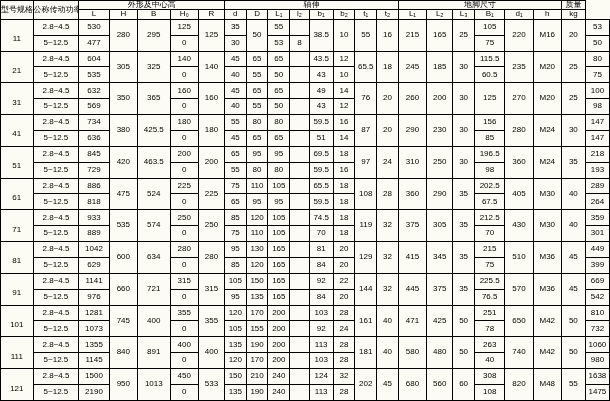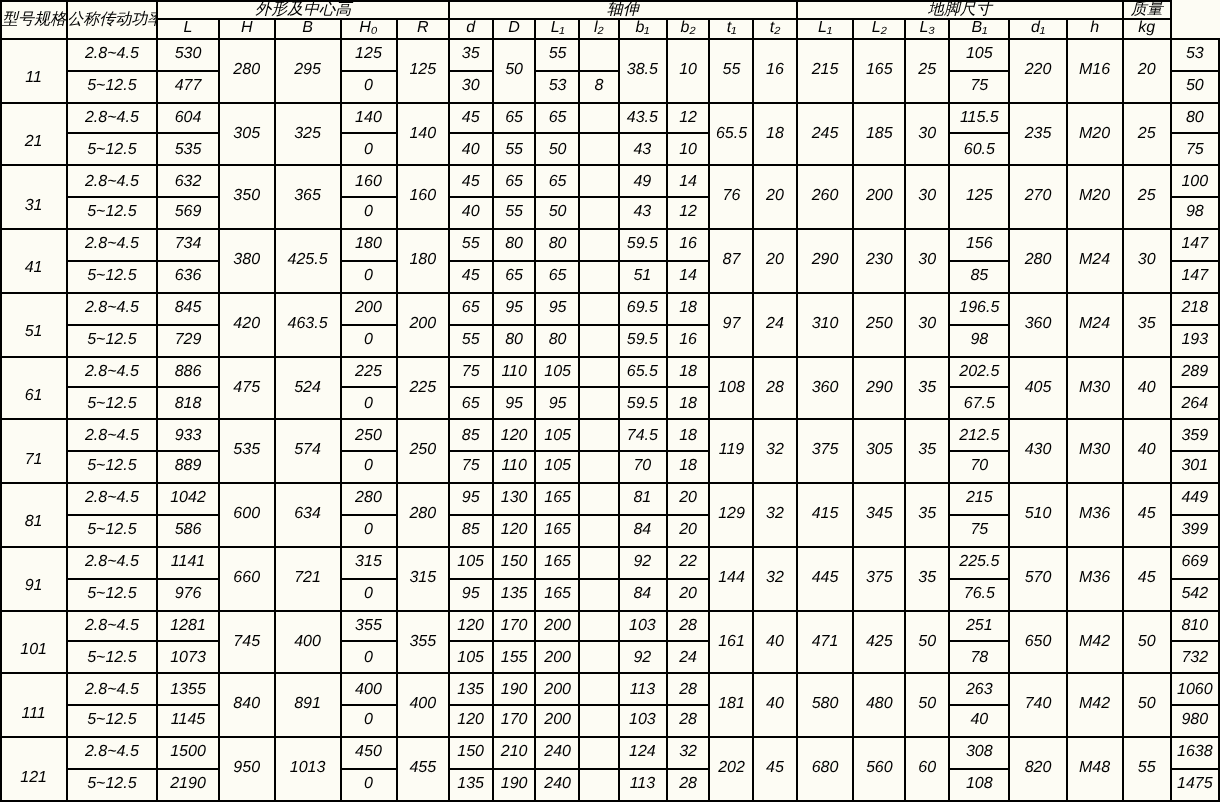--- a/index.html
+++ b/index.html
@@ -5,21 +5,20 @@
   html,body{margin:0;padding:0;background:#fff;}
   body{
     width:610px;height:401px;overflow:hidden;
     font-family:"Liberation Sans","DejaVu Sans",sans-serif;
     color:#000;
   }
   #sheet{
     width:522px;height:401px;
     box-sizing:border-box;
     background:#fdfcf4;
-    font-style:italic;
   }
   table.spec{
     border-collapse:collapse;
     width:610px;
     height:401px;
     table-layout:fixed;
     background:#fdfcf4;
   }
   table.spec td,table.spec th{
     border:1px solid #000;
@@ -418,21 +417,21 @@
       <td rowspan="2">345</td>
       <td rowspan="2">35</td>
       <td>215</td>
       <td rowspan="2">510</td>
       <td rowspan="2">M36</td>
       <td rowspan="2">45</td>
       <td>449</td>
     </tr>
     <tr>
       <td>5~12.5</td>
-      <td>586</td>
+      <td>629</td>
       <td>0</td>
       <td>85</td>
       <td>120</td>
       <td>165</td>
       <td></td>
       <td>84</td>
       <td>20</td>
       <td>75</td>
       <td>399</td>
     </tr>
@@ -566,21 +565,21 @@
     <tr>
       <td rowspan="2" class="model">
         <span class="m1">NGW</span>
         <span class="m2">121</span>
       </td>
       <td>2.8~4.5</td>
       <td>1500</td>
       <td rowspan="2">950</td>
       <td rowspan="2">1013</td>
       <td>450</td>
-      <td rowspan="2">455</td>
+      <td rowspan="2">533</td>
       <td>150</td>
       <td>210</td>
       <td>240</td>
       <td></td>
       <td>124</td>
       <td>32</td>
       <td rowspan="2">202</td>
       <td rowspan="2">45</td>
       <td rowspan="2">680</td>
       <td rowspan="2">560</td>

